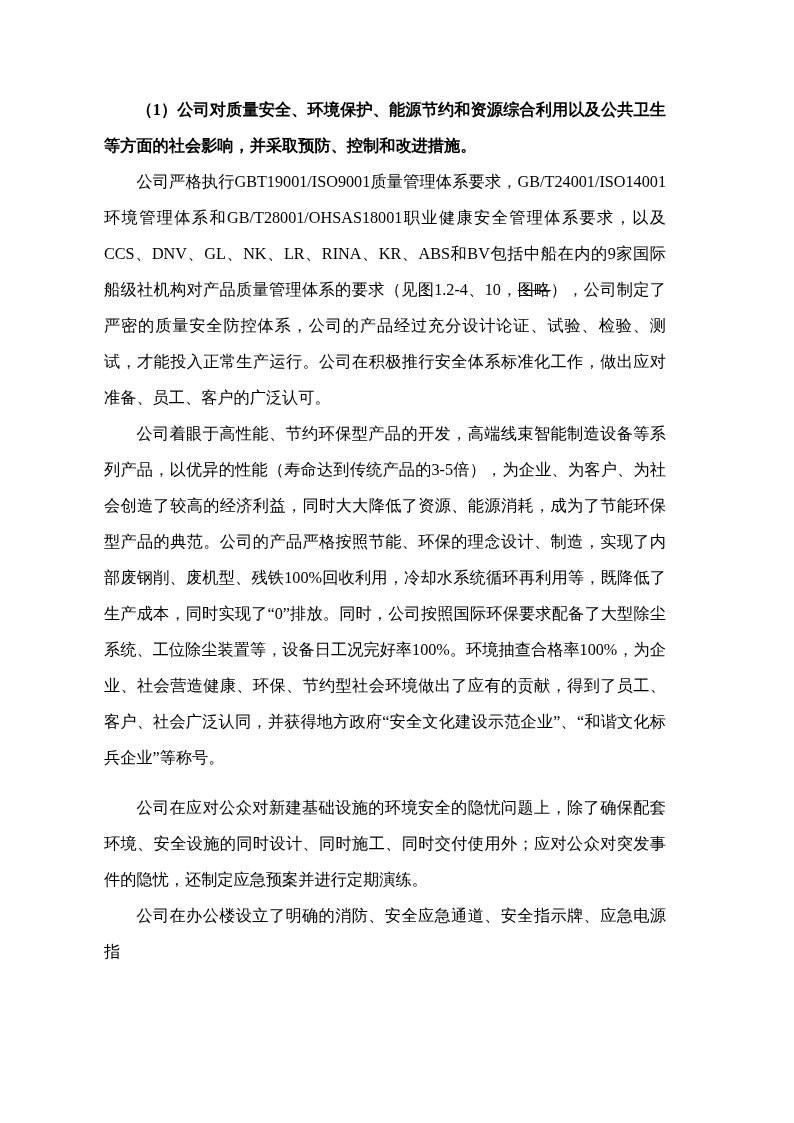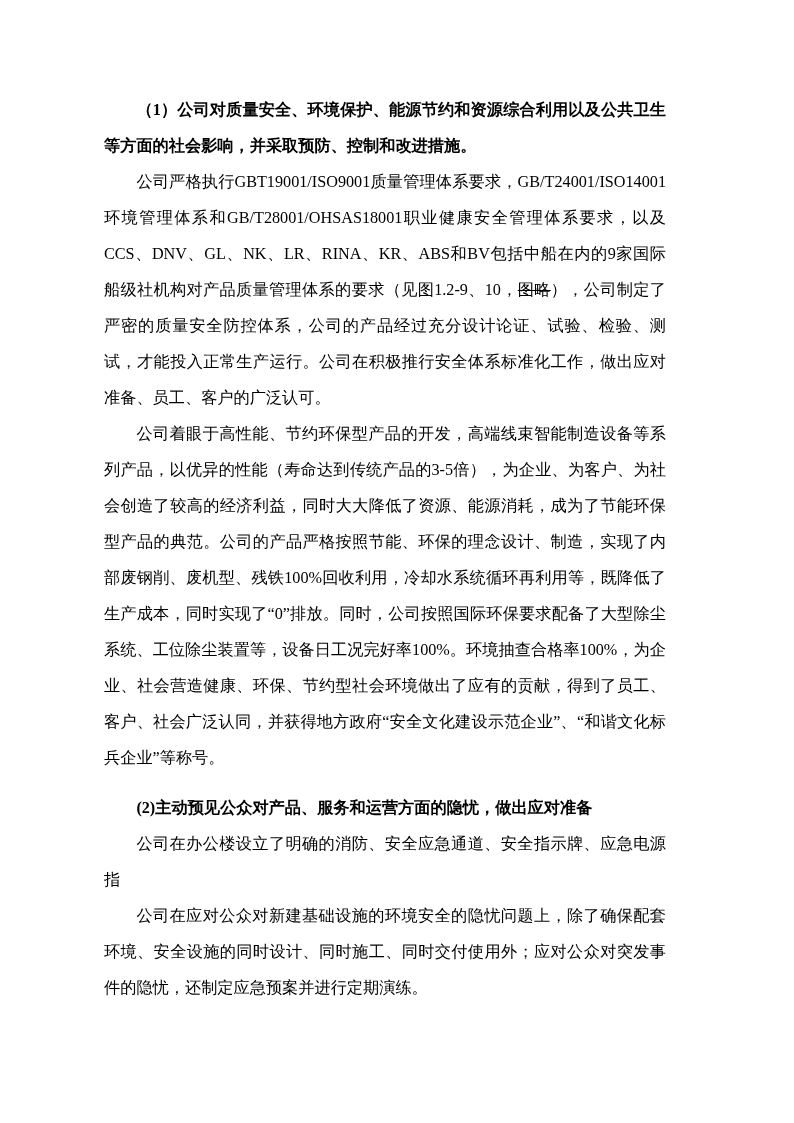--- a/index.html
+++ b/index.html
@@ -44,26 +44,25 @@
 </style>
 </head>
 <body>
 
 <div class="page">
   <div class="doc-body">
 
     <p class="heading">（1）公司对质量安全、环境保护、能源节约和资源综合利用以及公共卫生等方面的社会影响，并采取预防、控制和改进措施。</p>
 
 
-    <p><span>公司严格执行GBT19001/ISO9001质量管理体系要求，GB/T24001/ISO14001环境管理体系和GB/T28001/OHSAS18001职业健康安全管理体系要求，以及CCS、DNV、GL、NK、LR、RINA、KR、ABS和BV包括中船在内的9家国际船级社机构对产品质量管理体系的要求（见图1.2-9、10，</span><span class="strike">图略</span><span>），公司制定了严密的质量安全防控体系，公司的产品经过充分设计论证、试验、检验、测试，才能投入正常生产运行。公司在积极推行安全体系标准化工作，做出应对准备、员工、客户的广泛认可。</span></p>
+    <p><span>公司严格执行GBT19001/ISO9001质量管理体系要求，GB/T24001/ISO14001环境管理体系和GB/T28001/OHSAS18001职业健康安全管理体系要求，以及CCS、DNV、GL、NK、LR、RINA、KR、ABS和BV包括中船在内的9家国际船级社机构对产品质量管理体系的要求（见图1.2-4、10，</span><span class="strike">图略</span><span>），公司制定了严密的质量安全防控体系，公司的产品经过充分设计论证、试验、检验、测试，才能投入正常生产运行。公司在积极推行安全体系标准化工作，做出应对准备、员工、客户的广泛认可。</span></p>
 
     <p>公司着眼于高性能、节约环保型产品的开发，高端线束智能制造设备等系列产品，以优异的性能（寿命达到传统产品的3-5倍），为企业、为客户、为社会创造了较高的经济利益，同时大大降低了资源、能源消耗，成为了节能环保型产品的典范。公司的产品严格按照节能、环保的理念设计、制造，实现了内部废钢削、废机型、残铁100%回收利用，冷却水系统循环再利用等，既降低了生产成本，同时实现了“0”排放。同时，公司按照国际环保要求配备了大型除尘系统、工位除尘装置等，设备日工况完好率100%。环境抽查合格率100%，为企业、社会营造健康、环保、节约型社会环境做出了应有的贡献，得到了员工、客户、社会广泛认同，并获得地方政府“安全文化建设示范企业”、“和谐文化标兵企业”等称号。</p>
 
     <div class="spacer-sm"></div>
 
-    <p class="heading">(2)主动预见公众对产品、服务和运营方面的隐忧，做出应对准备</p>
+
+    <p>公司在应对公众对新建基础设施的环境安全的隐忧问题上，除了确保配套环境、安全设施的同时设计、同时施工、同时交付使用外；应对公众对突发事件的隐忧，还制定应急预案并进行定期演练。</p>
 
     <p>公司在办公楼设立了明确的消防、安全应急通道、安全指示牌、应急电源指</p>
-
-    <p>公司在应对公众对新建基础设施的环境安全的隐忧问题上，除了确保配套环境、安全设施的同时设计、同时施工、同时交付使用外；应对公众对突发事件的隐忧，还制定应急预案并进行定期演练。</p>
 
   </div>
 </div>
 
 </body></html>

